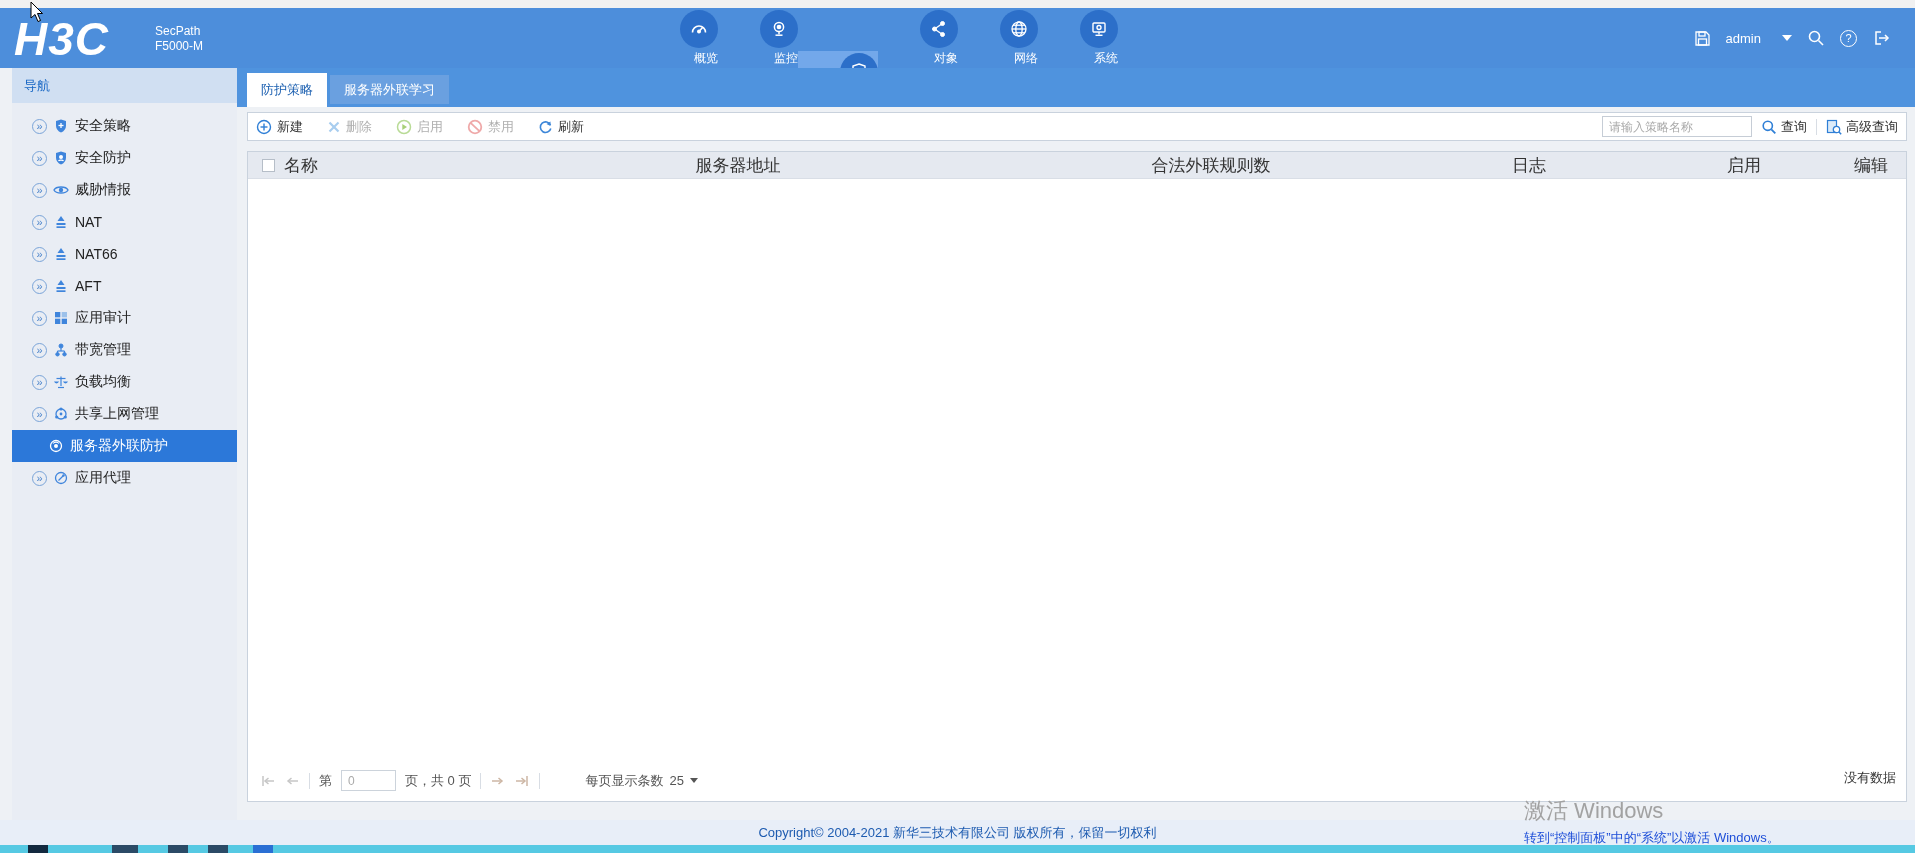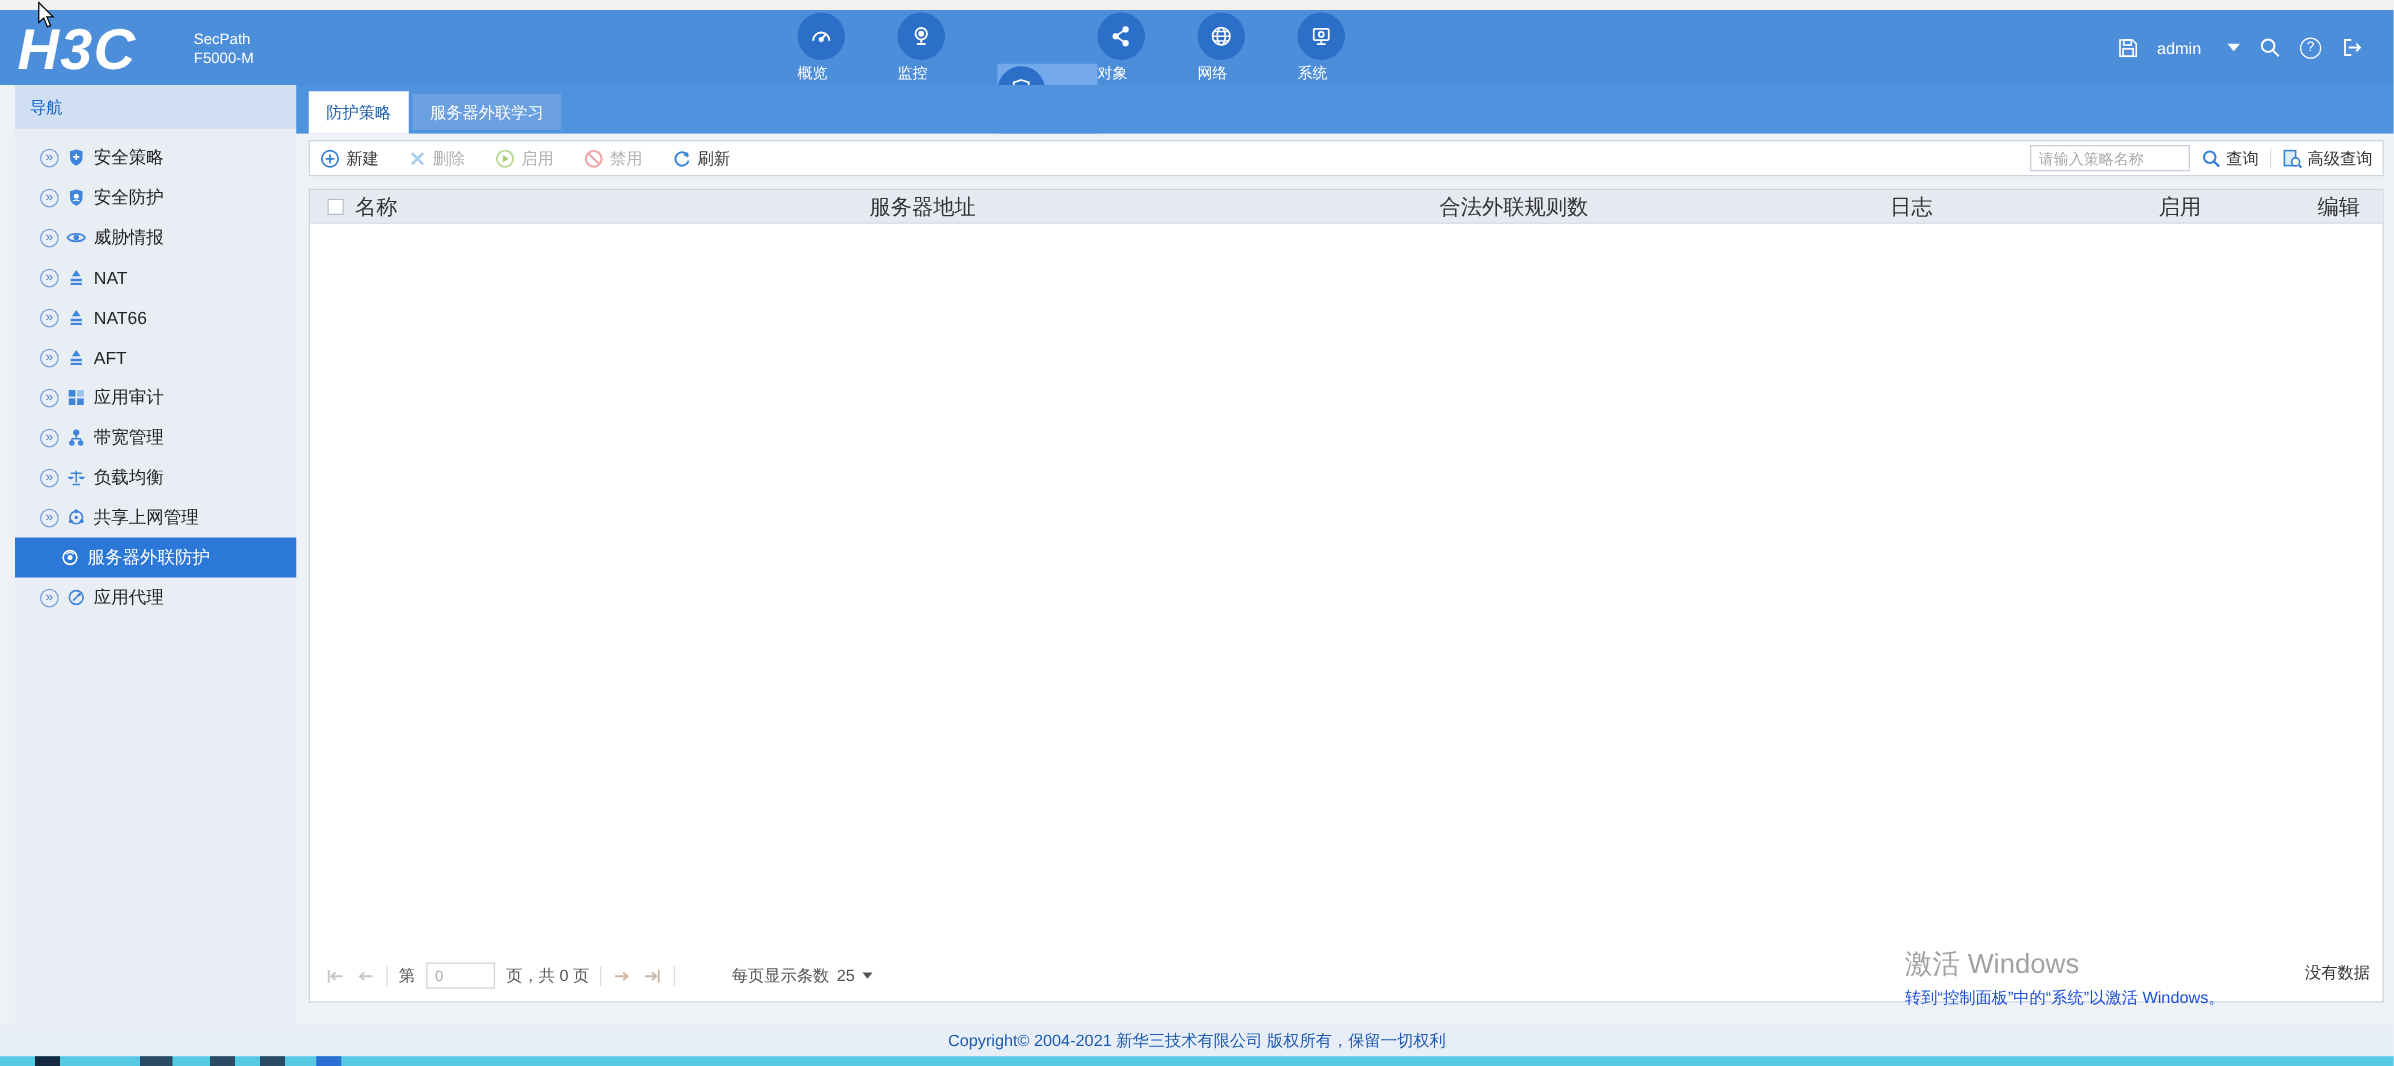--- a/index.html
+++ b/index.html
@@ -7,21 +7,21 @@
 
   
   .top-strip { position:absolute; left:0; top:0; width:100%; height:8px; background:#f1f1f1; }
   .cursor { position:absolute; left:30px; top:1px; z-index:99; }
 
   
   .header { position:absolute; left:0; top:8px; width:100%; height:60px; background:#4d8edb; color:#fff; }
   .logo { position:absolute; left:14px; top:4px; font-size:46px; font-weight:800; font-style:italic; letter-spacing:1px; }
   .product { position:absolute; left:155px; top:16px; font-size:12px; line-height:15px; }
   .nav { position:absolute; left:638px; top:0; height:60px; display:flex; }
-  .nav-item { width:80px; height:60px; display:flex; flex-direction:column; align-items:flex-start; justify-content:center; gap:2px; cursor:pointer; }
+  .nav-item { width:80px; height:60px; display:flex; flex-direction:column; align-items:flex-end; justify-content:center; gap:2px; cursor:pointer; }
   .nav-item.active { background:#73a8ea;margin-top:43px; }
   .nav-circle { width:38px; height:38px; border-radius:50%; background:#2c6fc9; display:flex; align-items:center; justify-content:center; }
   .nav-label { font-size:12px; color:#fff; }
   .header-right { position:absolute; right:25px; top:0; height:60px; display:flex; align-items:center; gap:15px; font-size:13px; }
   .hr-item { display:flex; align-items:center; gap:21px; cursor:pointer; }
   .caret-down { width:0; height:0; border-left:5px solid transparent; border-right:5px solid transparent; border-top:6px solid #fff; display:inline-block; }
   .help-circle { width:17px; height:17px; border:1.5px solid #fff; border-radius:50%; font-size:11px; display:flex; align-items:center; justify-content:center; color:#fff; }
   .help-circle::before { content:"?"; }
 
   
@@ -41,40 +41,40 @@
   .tab { padding:0 14px; font-size:13px; display:flex; align-items:center; cursor:pointer; }
   .tab.active { background:#fff; color:#1b5fb0; height:34px; }
   .tab.inactive { background:#6aa0e0; color:#fff; height:29px; margin-bottom:3px; }
 
   
   .content { position:absolute; left:237px; right:0; top:107px; bottom:33px; background:#eef1f5; }
   .toolbar-box { position:absolute; left:10px; right:8px; top:5px; height:29px; background:#fff; border:1px solid #c9d2dd; display:flex; align-items:center; padding:0 8px; }
   .tb-btn { display:flex; align-items:center; gap:5px; margin-right:24px; font-size:13px; color:#333; cursor:pointer; }
   .tb-btn.disabled { color:#b0b0b0; }
   .search-group { margin-left:auto; display:flex; align-items:center; gap:9px; }
-  .search-input { width:128px; height:21px; border:1px solid #c6cdd6; font-size:12px; padding:0 6px; color:#777; outline:none; }
+  .search-input { width:150px; height:21px; border:1px solid #c6cdd6; font-size:12px; padding:0 6px; color:#777; outline:none; }
   .search-input::placeholder { color:#aaa; }
   .v-sep { width:1px; height:16px; background:#d8dde4; }
   .link-btn { display:flex; align-items:center; gap:4px; font-size:13px; color:#333; cursor:pointer; }
 
   .table-box { position:absolute; left:10px; right:8px; top:44px; bottom:18px; background:#fff; border:1px solid #c9d2dd; }
   .thead { position:relative; height:27px; background:#e5e9f0; border-bottom:1px solid #d9dee6; font-size:17px; color:#333; }
   .th { position:absolute; top:0; height:27px; display:flex; align-items:center; white-space:nowrap; }
   .checkbox { position:absolute; left:14px; top:7px; width:13px; height:13px; background:#fff; border:1px solid #b6bec8; cursor:pointer; }
 
   
   .pagination { position:absolute; left:12px; bottom:10px; display:flex; align-items:center; gap:9px; font-size:13px; color:#555; }
   .pg-ico { display:flex; align-items:center; cursor:pointer; }
   .page-input { width:55px; height:21px; border:1px solid #ccd3db; font-size:12px; color:#aaa; padding:0 6px; outline:none; }
   .per-page { display:flex; align-items:center; gap:6px; cursor:pointer;margin-left:36px; }
   .caret-sm { width:0; height:0; border-left:4px solid transparent; border-right:4px solid transparent; border-top:5px solid #555; }
   .no-data { position:absolute; right:10px; bottom:14px; font-size:13px; color:#333; }
 
   
-  .watermark { position:absolute; left:1524px; top:756px; z-index:5; color:#a8a8a8; pointer-events:none; }
+  .watermark { position:absolute; left:1524px; top:796px; z-index:5; color:#a8a8a8; pointer-events:none; }
   .wm-title { font-size:22px; color:#a2a2a2; }
   .wm-sub { font-size:13px; color:#1d4ed8; margin-top:3px; }
 
   
   .footer { position:absolute; left:0; bottom:8px; width:100%; height:25px; background:#e8eef8; display:flex; align-items:center; justify-content:center; font-size:13px; color:#1d5bb0; }
   .taskbar { position:absolute; left:0; bottom:0; width:100%; height:8px; background:#56c9e3; }
   .tb-icon { position:absolute; bottom:0; height:8px; }
 </style>
 </head>
 <body>

